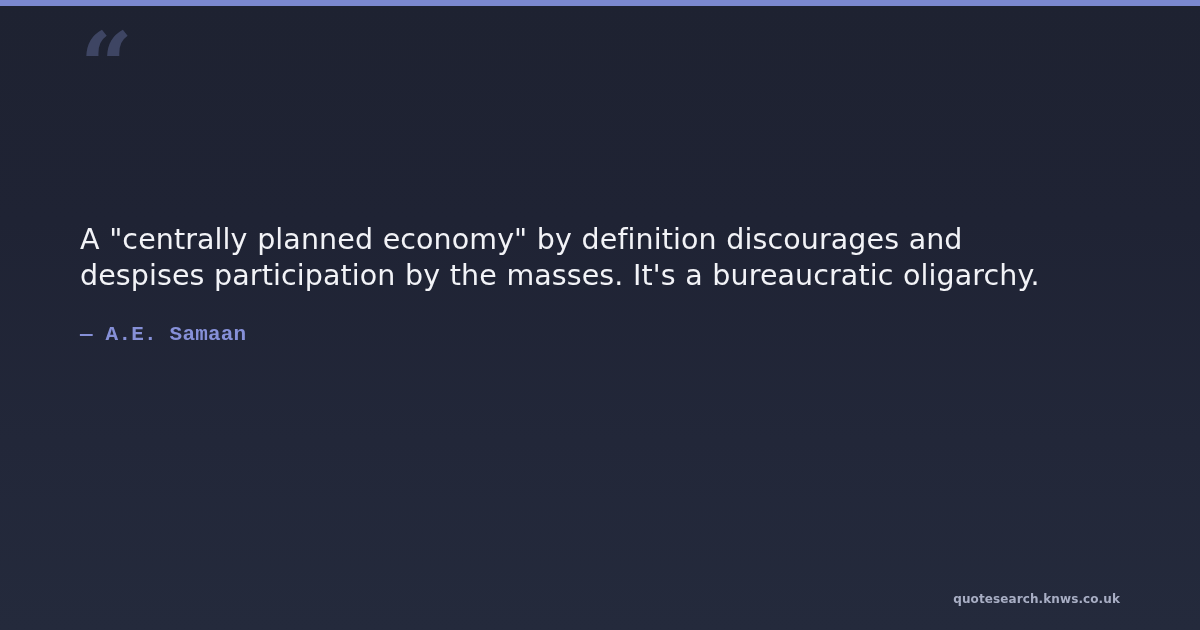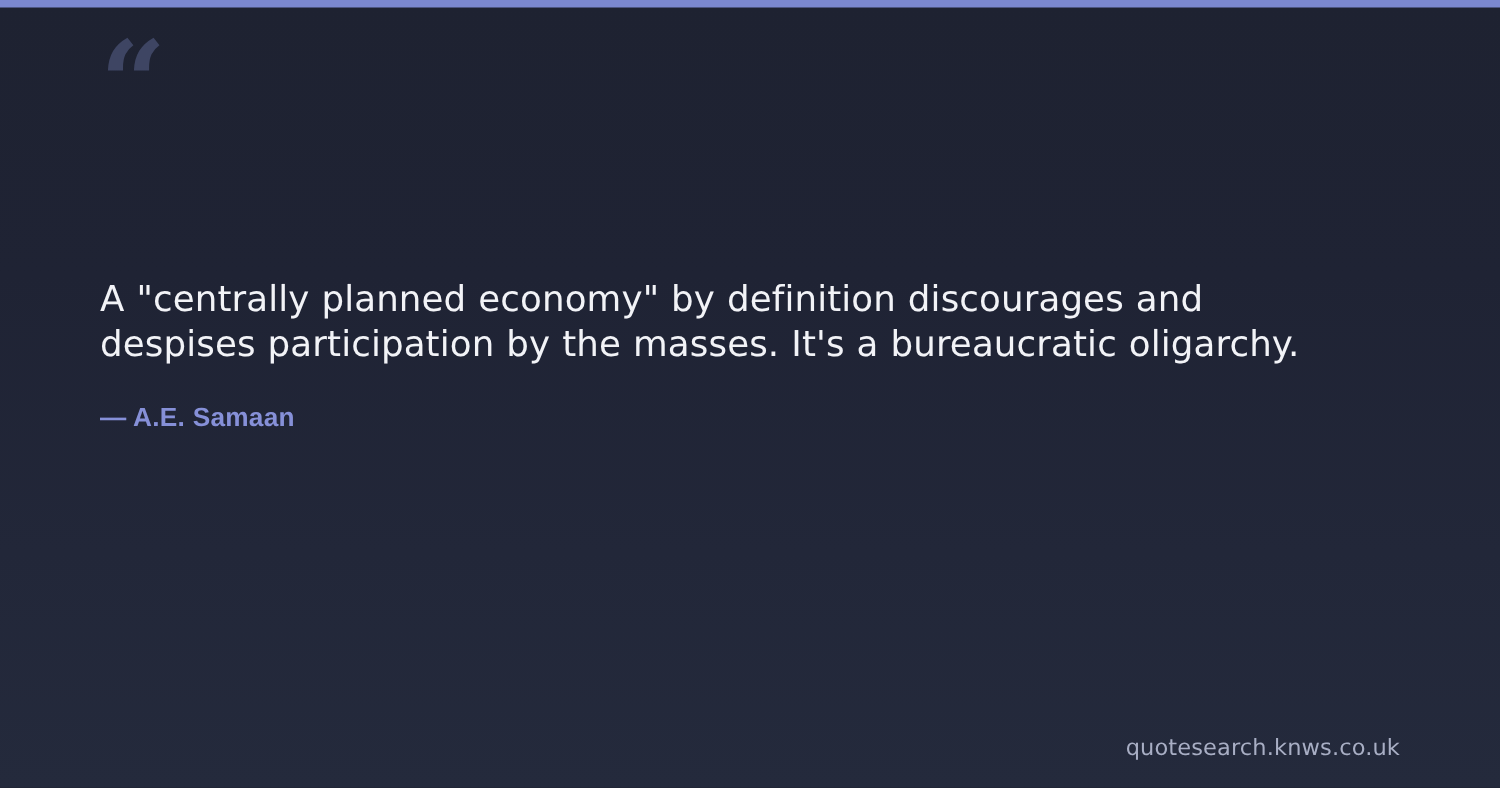--- a/index.html
+++ b/index.html
@@ -60,36 +60,36 @@
     line-height: 36px;
     font-weight: 400;
     color: #f2f3f7;
     letter-spacing: 0.1px;
     word-spacing: 0.4px;
   }
 
   .attribution {
     margin: 0;
     padding-top: 28px;
-    font-family: Liberation Sans, sans-serif;
+    font-family: Liberation Mono, monospace;
     font-size: 21px;
     line-height: 26px;
     font-weight: 700;
     color: #8690d8;
     letter-spacing: 0.2px;
   }
 
   .footer-source {
     position: absolute;
     right: 80px;
     bottom: 22px;
     font-family: "DejaVu Sans", sans-serif;
-    font-size: 18px;
+    font-size: 12px;
     line-height: 18px;
-    font-weight: 400;
+    font-weight: 700;
     color: #a8aec4;
     letter-spacing: 0.1px;
   }
 </style>
 </head>
 <body>
 
 <div class="quote-card">
 
   <div class="accent-bar"></div>

